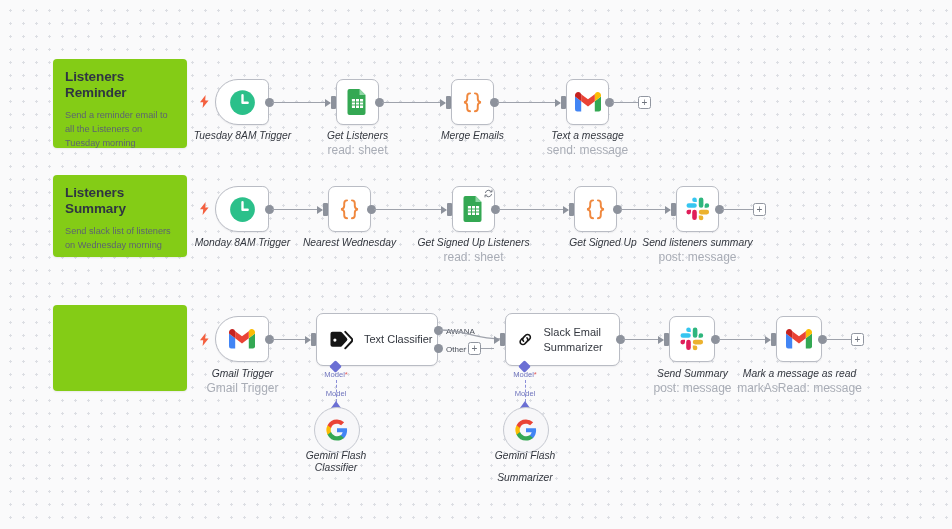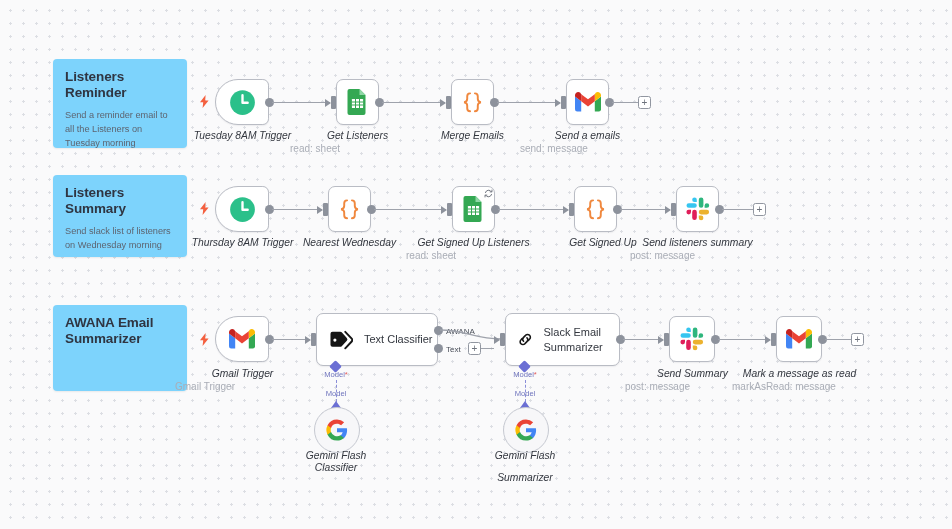--- a/index.html
+++ b/index.html
@@ -10,21 +10,21 @@
     background-image:radial-gradient(#dcdee3 1.1px, transparent 1.1px);
     background-size:13px 13px;
     background-position:4px 4px;
     position:relative;
   }
   .canvas{position:absolute;inset:0;}
 
   
   .group-card{
     position:absolute;
-    background:#7dd3fc;
+    background:#84cc16;
     border-radius:4px;
     box-sizing:border-box;
     padding:10px 12px 12px 12px;
     box-shadow:0 1px 2px rgba(0,0,0,.07);
   }
   .group-title{
     font-size:13.5px;font-weight:bold;color:#2f3542;
     line-height:1.22;letter-spacing:-0.1px;margin:0 0 7px 0;
   }
   .group-desc{
@@ -56,22 +56,22 @@
   .node-label{
     position:absolute;
     text-align:center;
     font-size:10.3px;color:#33373f;
     line-height:1.25;
     white-space:nowrap;
     font-style:italic;
   }
   .node-sublabel{
     position:absolute;
-    text-align:left;
-    font-size:10px;color:#a9adb6;
+    text-align:center;
+    font-size:12px;color:#a9adb6;
     line-height:1.2;
     white-space:nowrap;
   }
   .circle-node{
     position:absolute;
     border-radius:50%;
     background:#f7f7f9;
     border:1px solid #c6c9d1;
     display:flex;align-items:center;justify-content:center;
   }
@@ -187,21 +187,21 @@
   <div class="node" style="left:566px;top:79px;width:43px;height:46px;">
     <svg class="icon" width="26" height="20" viewBox="0 0 26 20">
       <path d="M2.2 19.5h4V9.3L0 4.6v12.7a2.2 2.2 0 0 0 2.2 2.2z" fill="#4285f4"></path>
       <path d="M19.8 19.5h4a2.2 2.2 0 0 0 2.2-2.2V4.6l-6.2 4.7z" fill="#34a853"></path>
       <path d="M19.8 2.2v7.1L26 4.6V3.3c0-2.7-3.1-4.3-5.3-2.6z" fill="#fbbc04"></path>
       <path d="M6.2 9.3V2.2L13 7.3l6.8-5.1v7.1L13 14.4z" fill="#ea4335"></path>
       <path d="M0 3.3v1.3l6.2 4.7V2.2L5.3.7C3.1-1 0 .6 0 3.3z" fill="#c5221f"></path>
     </svg>
   </div>
   <div class="port-out" style="left:605px;top:98px;"></div>
-  <div class="node-label" style="left:520px;top:130px;width:135px;">Send a emails</div>
+  <div class="node-label" style="left:520px;top:130px;width:135px;">Text a message</div>
   <div class="node-sublabel" style="left:520px;top:143px;width:135px;">send: message</div>
 
   <div class="edge" style="left:612px;top:102px;width:26px;"></div>
   <div class="plus-stub" style="left:638px;top:96px;">+</div>
 
   <div class="group-card" style="left:53px;top:175px;width:134px;height:82px;">
     <div class="group-title">Listeners Summary</div>
     <div class="group-desc">Send slack list of listeners on Wednesday morning</div>
   </div>
 
@@ -210,21 +210,21 @@
         <path d="M6.6 0 1 7.2h3.2L3.6 13 9.6 5.4H6.2z" fill="#f4603f"></path>
       </svg>
   </div>
   <div class="node trigger" style="left:215px;top:186px;width:54px;height:46px;">
     <svg class="icon" width="27" height="27" viewBox="0 0 24 24">
       <circle cx="12" cy="12" r="11" fill="#2bc08a"></circle>
       <path d="M12 5.6v6.6h4.6" stroke="#fff" stroke-width="2.1" fill="none" stroke-linecap="round" stroke-linejoin="round"></path>
     </svg>
   </div>
   <div class="port-out" style="left:265px;top:205px;"></div>
-  <div class="node-label" style="left:175px;top:237px;width:135px;">Thursday 8AM Trigger</div>
+  <div class="node-label" style="left:175px;top:237px;width:135px;">Monday 8AM Trigger</div>
 
   <div class="edge" style="left:272px;top:209px;width:50px;"></div>
   <div class="port-in" style="left:323px;top:203px;"></div>
   <div class="node" style="left:328px;top:186px;width:43px;height:46px;">
     <svg class="icon" width="25" height="25" viewBox="0 0 26 26">
       <path d="M10.5 3.5c-2.6 0-3 1.4-3 3.2v2.5c0 2-.8 3-2.4 3.3v.6c1.6.3 2.4 1.3 2.4 3.3v2.5c0 1.8.4 3.2 3 3.2" stroke="#f0883e" stroke-width="2" fill="none" stroke-linecap="round"></path>
       <path d="M15.5 3.5c2.6 0 3 1.4 3 3.2v2.5c0 2 .8 3 2.4 3.3v.6c-1.6.3-2.4 1.3-2.4 3.3v2.5c0 1.8-.4 3.2-3 3.2" stroke="#f0883e" stroke-width="2" fill="none" stroke-linecap="round"></path>
     </svg>
   </div>
   <div class="port-out" style="left:367px;top:205px;"></div>
@@ -274,21 +274,20 @@
     </svg>
   </div>
   <div class="port-out" style="left:715px;top:205px;"></div>
   <div class="node-label" style="left:630px;top:237px;width:135px;">Send listeners summary</div>
   <div class="node-sublabel" style="left:630px;top:250px;width:135px;">post: message</div>
 
   <div class="edge" style="left:722px;top:209px;width:31px;"></div>
   <div class="plus-stub" style="left:753px;top:203px;">+</div>
 
   <div class="group-card" style="left:53px;top:305px;width:134px;height:86px;">
-    <div class="group-title">AWANA Email Summarizer</div>
   </div>
 
   <div class="bolt" style="left:199px;top:333px;">
     <svg class="icon" width="11" height="13" viewBox="0 0 11 13" aria-hidden="true">
         <path d="M6.6 0 1 7.2h3.2L3.6 13 9.6 5.4H6.2z" fill="#f4603f"></path>
       </svg>
   </div>
   <div class="node trigger" style="left:215px;top:316px;width:54px;height:46px;">
     <svg class="icon" width="26" height="20" viewBox="0 0 26 20">
       <path d="M2.2 19.5h4V9.3L0 4.6v12.7a2.2 2.2 0 0 0 2.2 2.2z" fill="#4285f4"></path>
@@ -310,21 +309,21 @@
       <path d="M1.6 3.2A2.2 2.2 0 0 1 3.8 1h8.4a2.2 2.2 0 0 1 1.6.7l5.5 6a2.2 2.2 0 0 1 0 3l-5.5 6a2.2 2.2 0 0 1-1.6.7H3.8a2.2 2.2 0 0 1-2.2-2.2z" fill="#151515"></path>
       <circle cx="6.4" cy="10.1" r="1.7" fill="#fff"></circle>
       <path d="M17.6 1.2 24.6 8.6a2.2 2.2 0 0 1 0 3l-7 7.4" stroke="#151515" stroke-width="2.1" fill="none" stroke-linecap="round" stroke-linejoin="round"></path>
     </svg>
     <span class="node-wide-label">Text Classifier</span>
   </div>
 
   <div class="port-out" style="left:434px;top:326px;"></div>
   <div class="branch-label" style="left:446px;top:327px;">AWANA</div>
   <div class="port-out" style="left:434px;top:344px;"></div>
-  <div class="branch-label" style="left:446px;top:345px;">Text</div>
+  <div class="branch-label" style="left:446px;top:345px;">Other</div>
   <div class="edge" style="left:470px;top:348px;width:24px;"></div>
   <div class="plus-stub" style="left:468px;top:342px;">+</div>
 
   <svg class="curve" style="left:440px;top:318px;width:80px;height:40px;" viewBox="0 0 80 40">
     <path d="M0 12 C 26 12, 34 21, 62 21" stroke="#9ea2ab" stroke-width="1.4" fill="none"></path>
   </svg>
   <div class="port-in" style="left:500px;top:333px;"></div>
 
   <div class="node wide" style="left:505px;top:313px;width:115px;height:53px;padding-left:12px;">
     <svg class="icon" width="23" height="23" viewBox="0 0 24 24">

